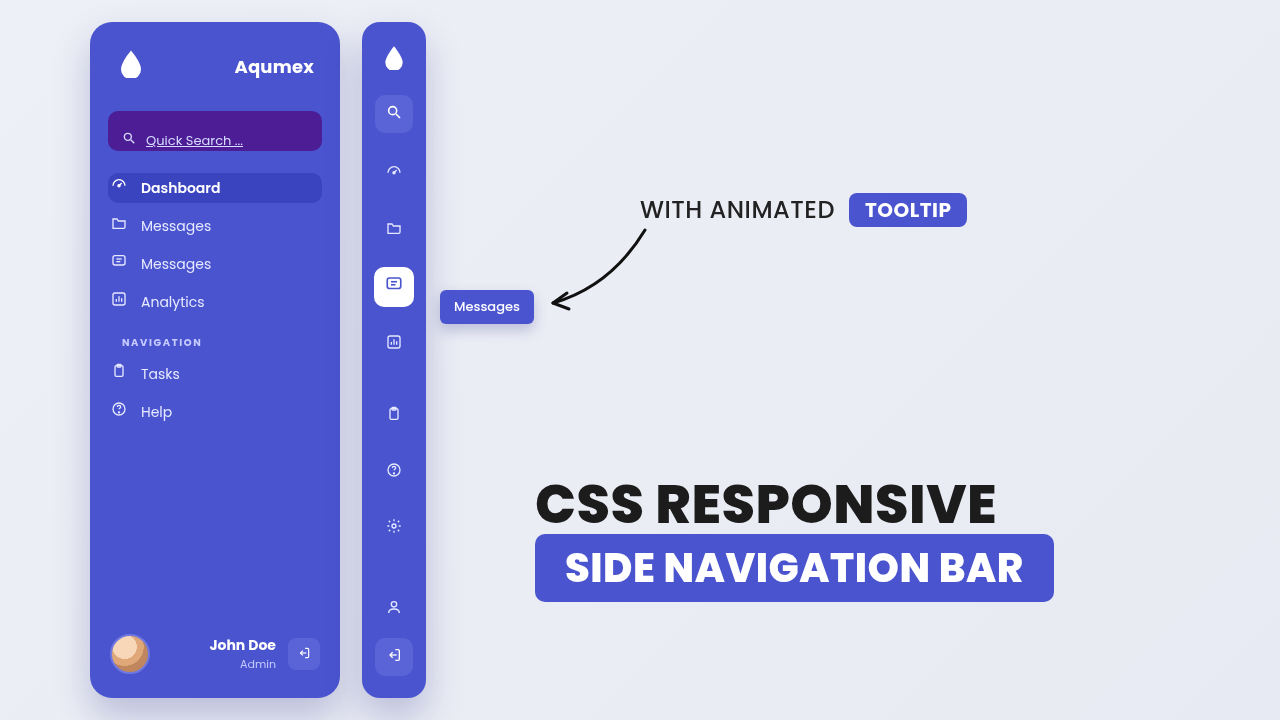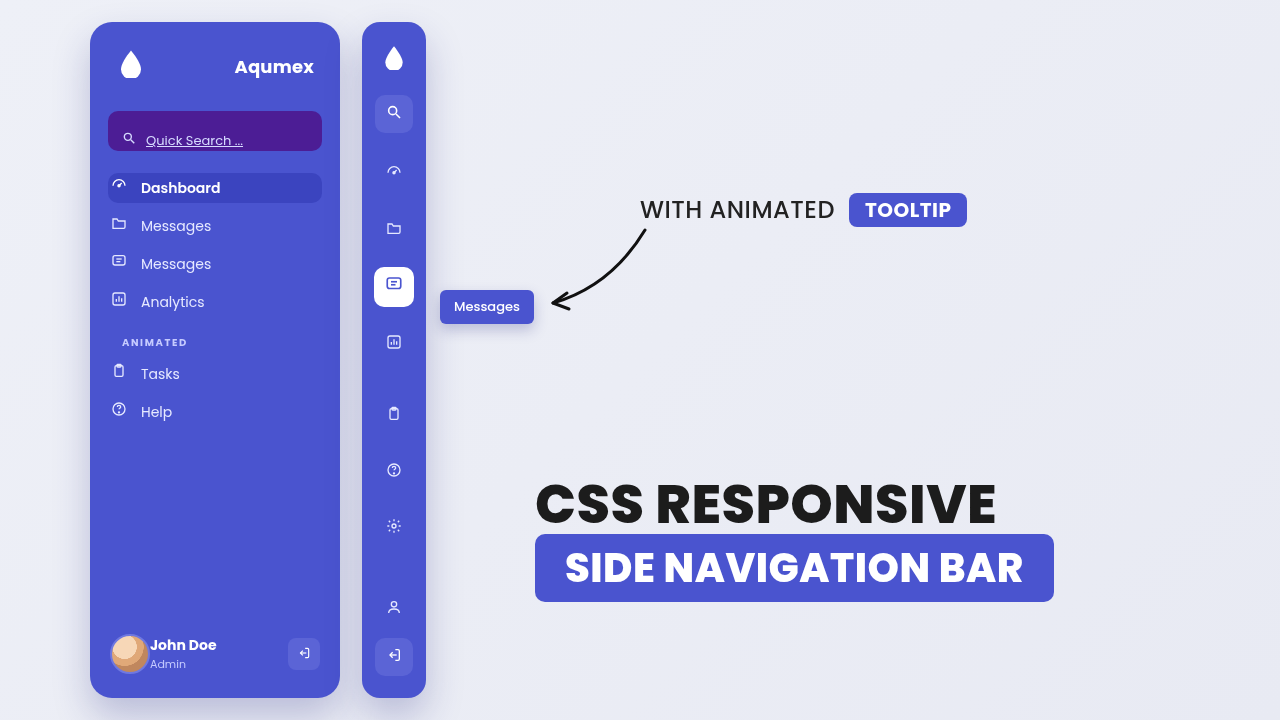--- a/index.html
+++ b/index.html
@@ -52,22 +52,23 @@
   }
 
   .section-label {
     font-size: 10px; letter-spacing: 1.6px;
     color: #c6cbff; font-weight: 700;
     padding: 10px 14px 8px;
   }
 
   .footer {
     margin-top: auto;
-    display: flex; align-items: center; gap: 0;
+    display: flex; align-items: center; gap: 12px;
     padding: 4px 2px;
+    text-align: right;
   }
   .avatar {
     width: 40px; height: 40px; border-radius: 50%;
     background: radial-gradient(circle at 35% 30%, #f7d7b7 0 35%, #e0a878 36% 55%, #c0875e 56% 100%);
     border: 2px solid #6f78e0;
     flex-shrink: 0;
   }
   .user-block { flex: 1; }
   .user-name { font-size: 14px; font-weight: 700; }
   .user-role { font-size: 11px; color: #c6cbff; }
@@ -203,21 +204,21 @@
       <svg viewBox="0 0 24 24" fill="none" stroke="#e6e9ff" stroke-width="2">
           <rect x="3" y="3" width="18" height="18" rx="3"></rect>
           <line x1="8" y1="16" x2="8" y2="12"></line>
           <line x1="12" y1="16" x2="12" y2="8"></line>
           <line x1="16" y1="16" x2="16" y2="11"></line>
         </svg>
     </span>
     <span>Analytics</span>
   </div>
 
-  <div class="section-label">ANIMATED</div>
+  <div class="section-label">NAVIGATION</div>
 
   <div class="nav-item">
     <span>
       <svg viewBox="0 0 24 24" fill="none" stroke="#e6e9ff" stroke-width="2">
           <rect x="6" y="4" width="12" height="16" rx="2"></rect>
           <rect x="9" y="2" width="6" height="4" rx="1"></rect>
         </svg>
     </span>
     <span>Tasks</span>
   </div>

